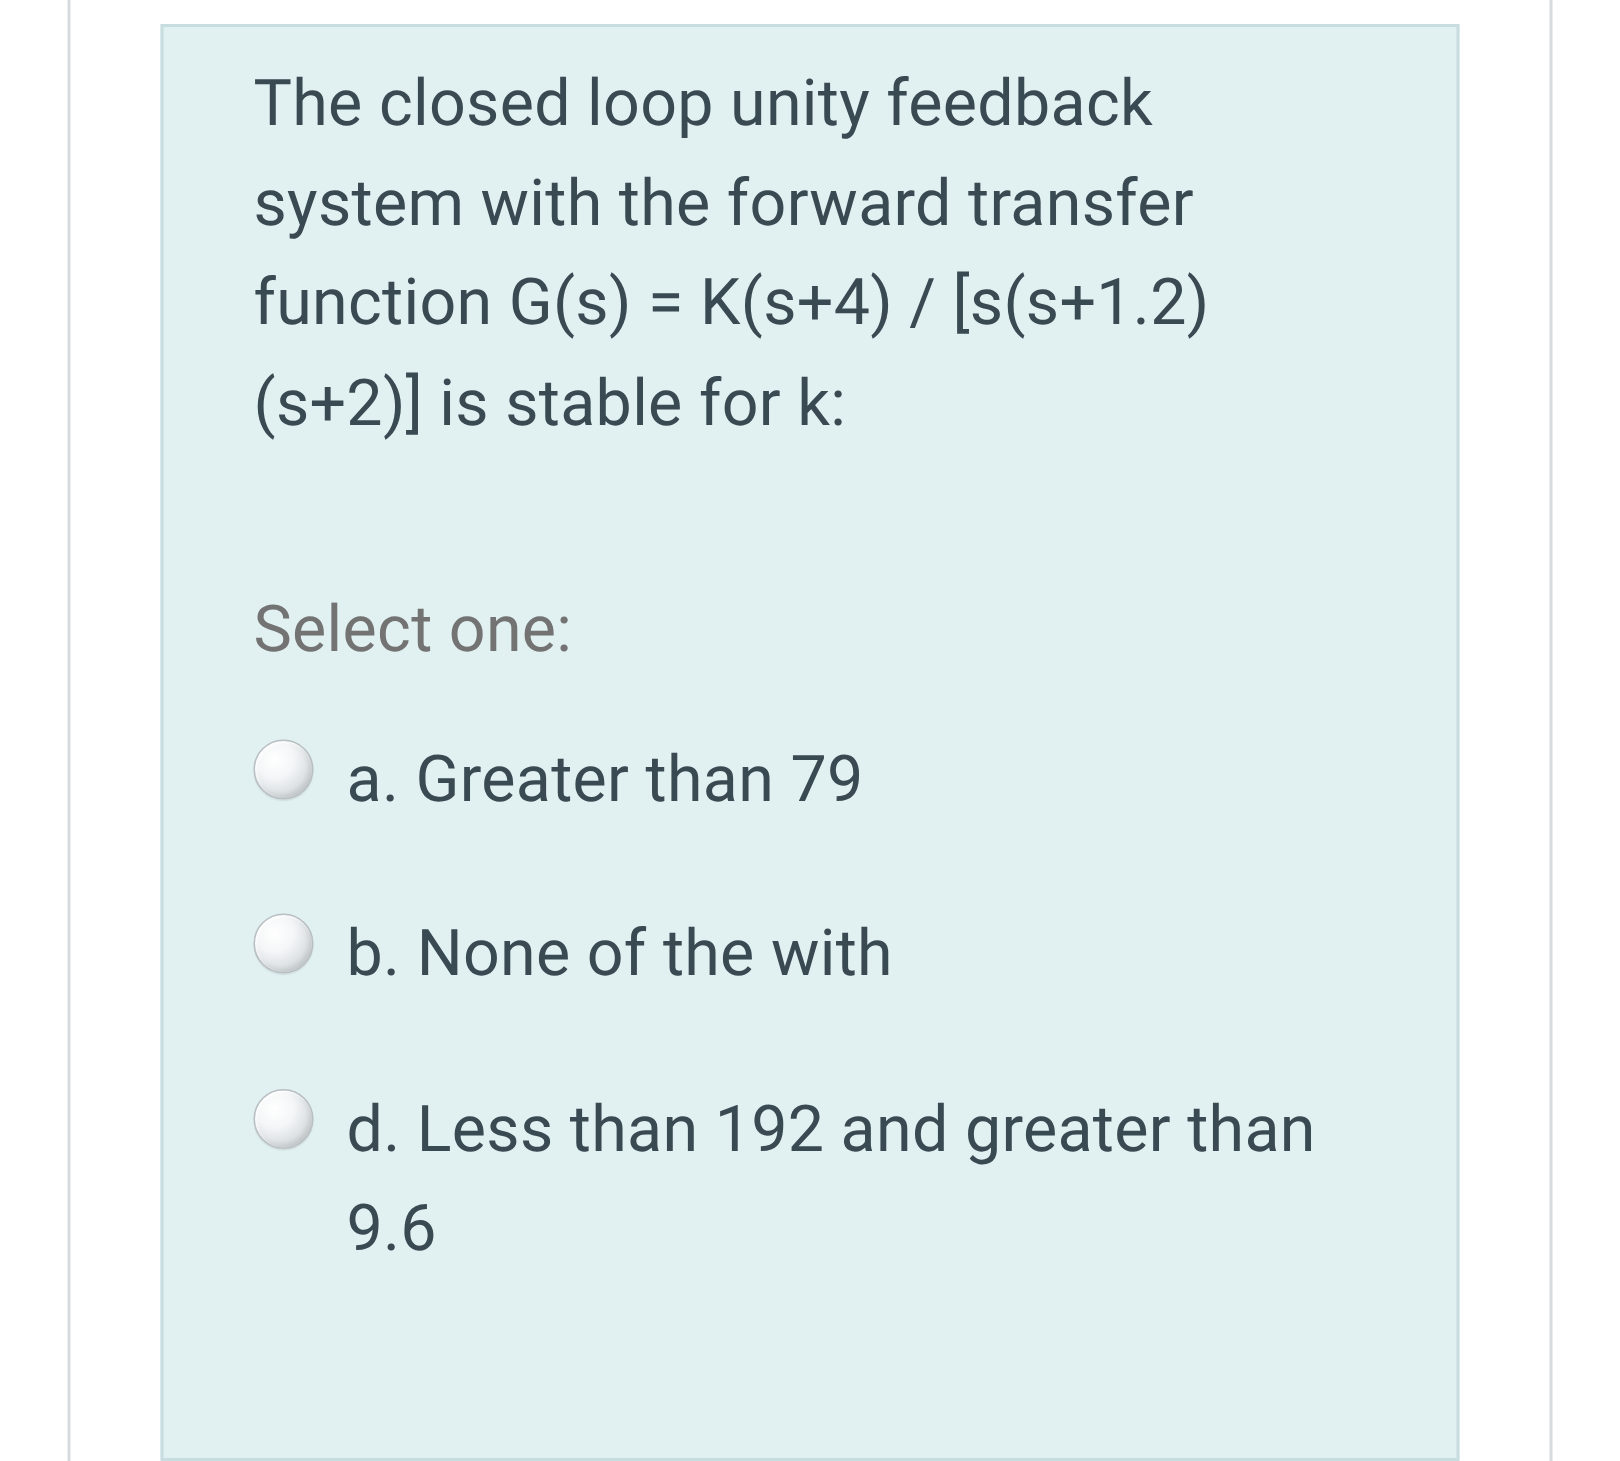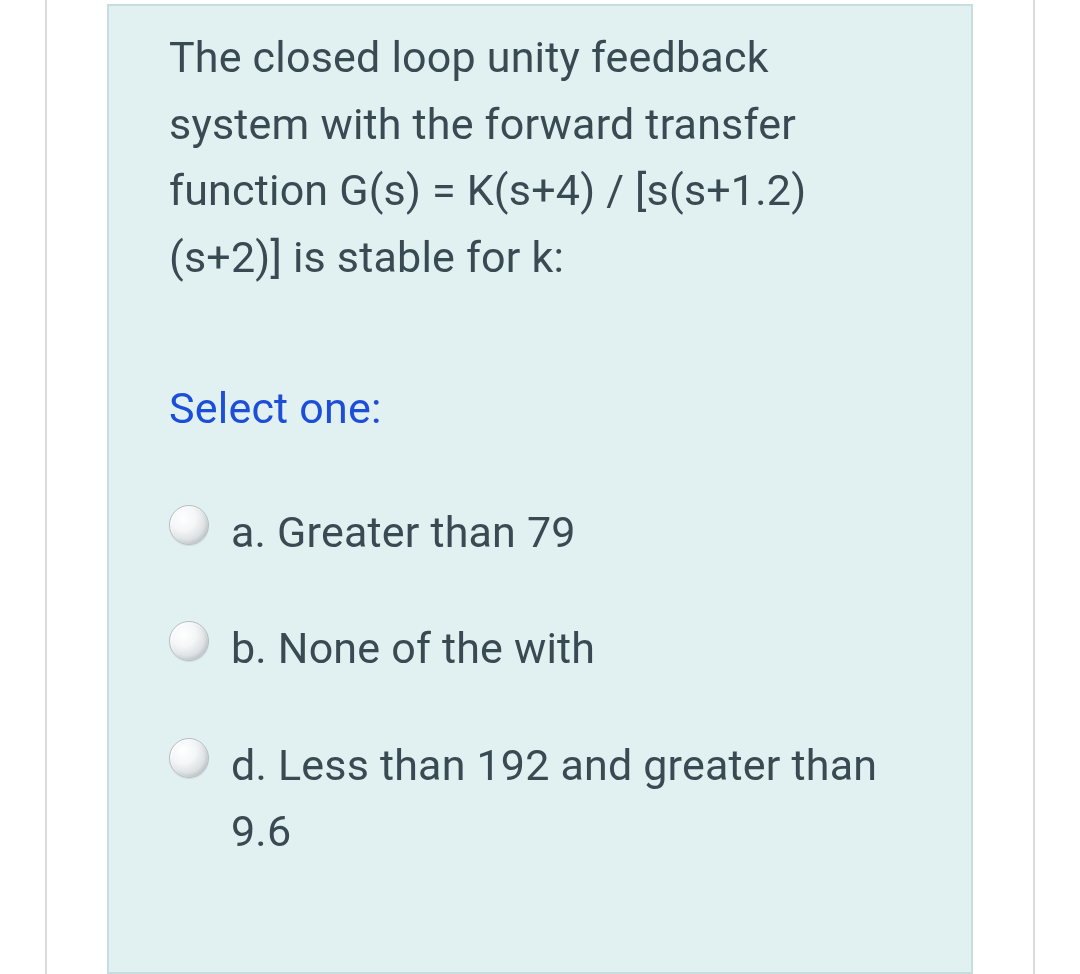--- a/index.html
+++ b/index.html
@@ -16,45 +16,45 @@
     }
     .outer-frame {
       padding: 0 45px;
       height: 100%;
       background: #ffffff;
     }
     .mid-frame {
       border-left: 2px solid #d8dbdd;
       border-right: 2px solid #d8dbdd;
       height: 100%;
-      padding: 4px 60px 0 60px;
+      padding: 16px 60px 0 60px;
       background: #ffffff;
     }
     .question-card {
       background: #e1f0f1;
       border: 2px solid #c7dddf;
       height: 100%;
       padding: 18px 60px 30px 60px;
     }
     .question-text {
       font-size: 43px;
       line-height: 1.55;
       color: #3a4a53;
       font-weight: 400;
       letter-spacing: 0.2px;
     }
     .select-prompt {
       font-size: 43px;
-      color: #1d4ed8;
+      color: #737373;
       margin-top: 92px;
       font-weight: 400;
       letter-spacing: 0.2px;
     }
     .options-list {
-      margin-top: 66px;
+      margin-top: 42px;
     }
     .option-row {
       display: flex;
       align-items: flex-start;
       margin-bottom: 50px;
     }
     .radio {
       width: 40px;
       height: 40px;
       min-width: 40px;

